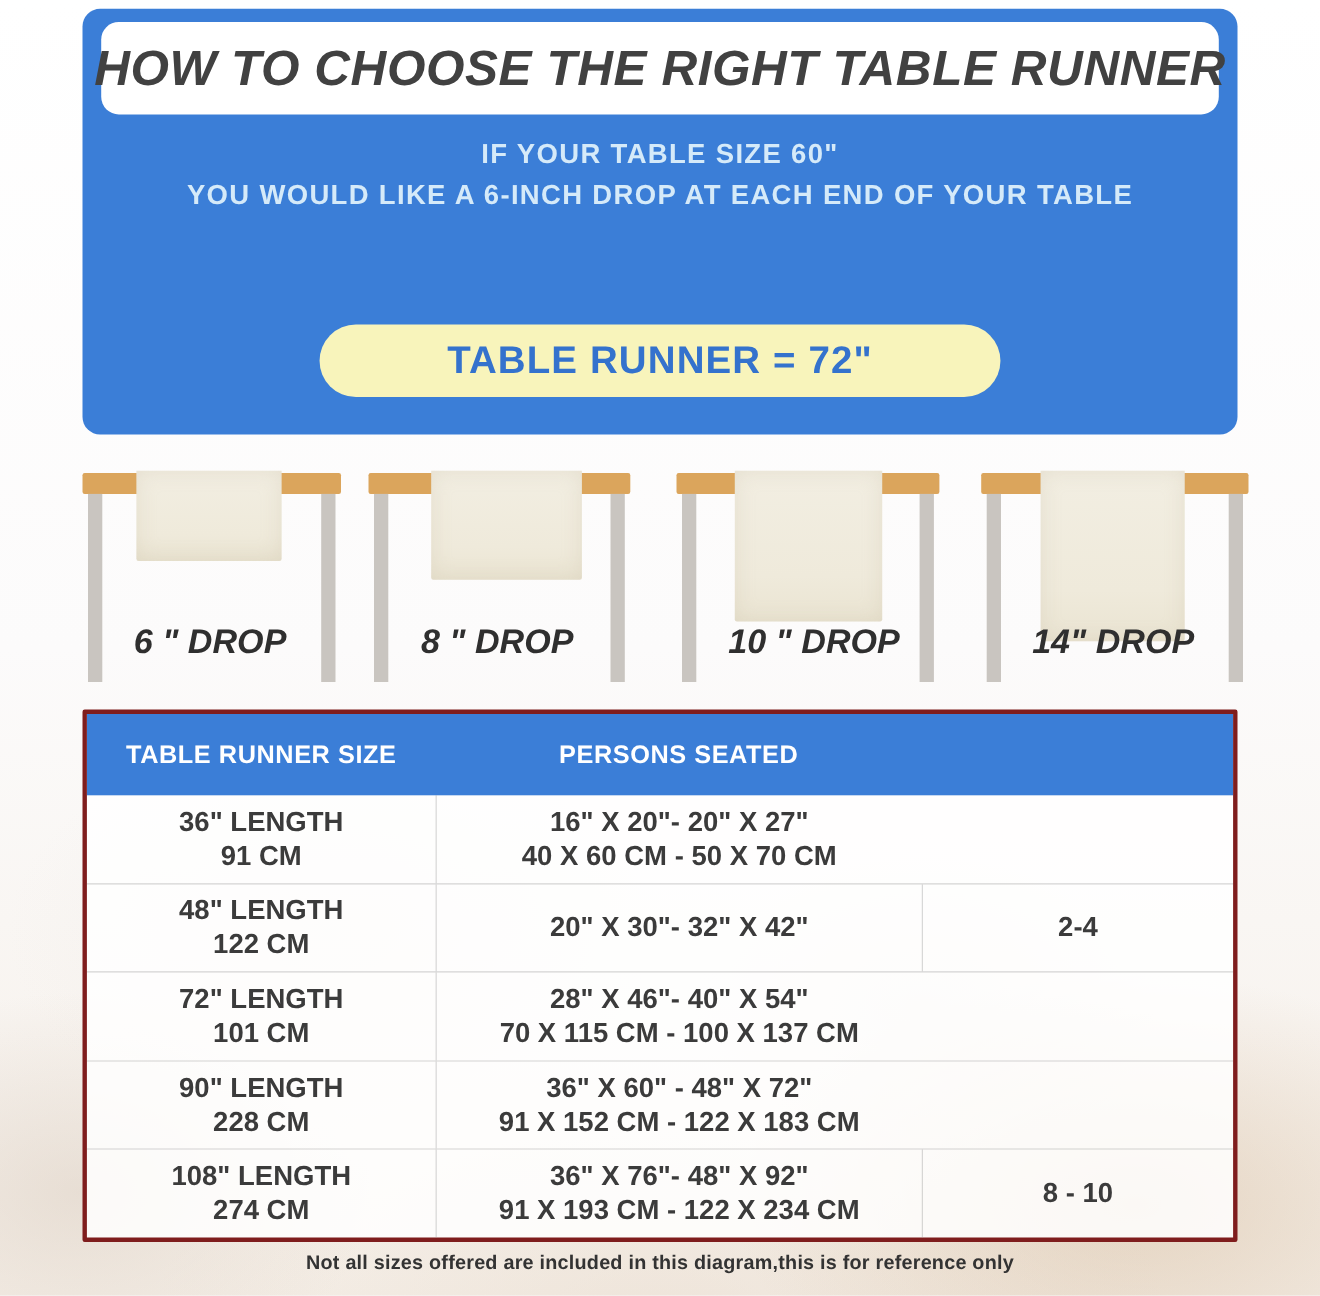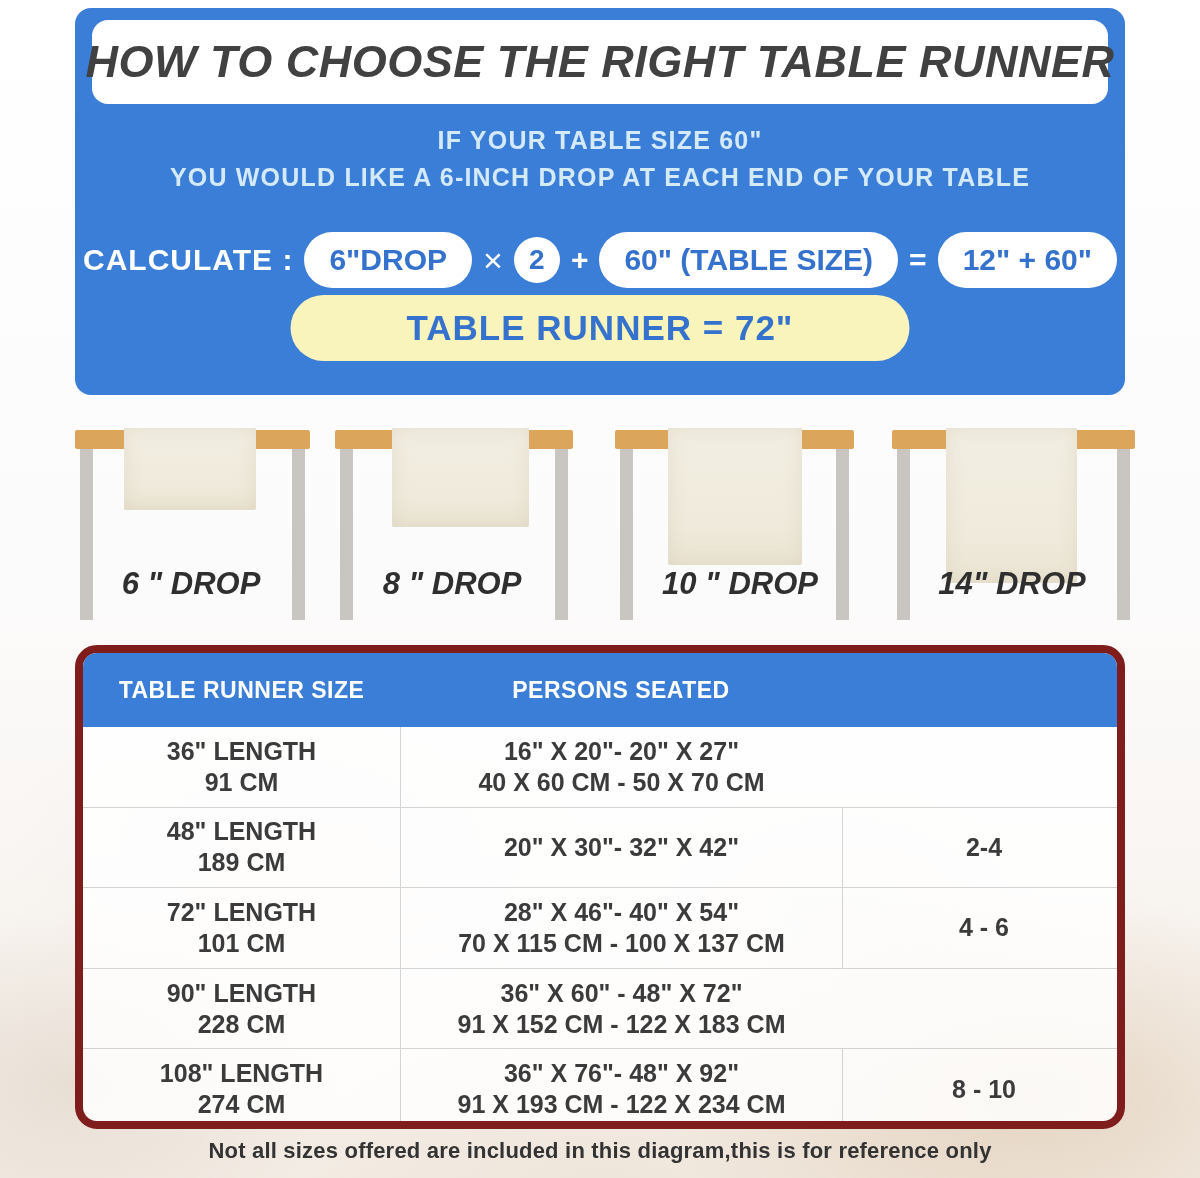--- a/index.html
+++ b/index.html
@@ -90,21 +90,21 @@
   .f3 .drop-label{left:630px;}
   
   .f4 .bar{left:892px;top:430px;width:243px;}
   .f4 .leg.l{left:897px;} .f4 .leg.r{left:1117px;}
   .f4 .runner{left:946px;width:131px;height:155px;}
   .f4 .drop-label{left:902px;}
 
   
   .size-panel{
     position:absolute;left:75px;top:645px;width:1050px;height:484px;
-    border:8px solid #7f1d1d;border-radius:22px;overflow:hidden;
+    border:4px solid #7f1d1d;border-radius:2px;overflow:hidden;
     background:rgba(255,255,255,0.84);box-sizing:border-box;
   }
   .chart-head{
     display:grid;grid-template-columns:317px 442px 283px;height:74px;
     background:#3b7ed7;
   }
   .chart-head .hcell{
     display:flex;align-items:center;justify-content:center;
     color:#ffffff;font-size:23px;font-weight:bold;letter-spacing:.5px;
   }
@@ -114,46 +114,36 @@
   }
   .t-row + .t-row{border-top:1px solid rgba(150,150,150,0.40);}
   .cell{
     display:flex;flex-direction:column;align-items:center;justify-content:center;
     color:#3b3b3b;font-size:25px;font-weight:bold;line-height:31px;text-align:center;
   }
   .cell.c2,.cell.c3{border-left:1px solid rgba(150,150,150,0.40);}
 
   .footnote{
     position:absolute;left:0;right:0;top:1138px;text-align:center;
-    font-size:22px;font-weight:bold;color:#333333;letter-spacing:.2px;
+    font-size:18px;font-weight:bold;color:#333333;letter-spacing:.2px;
   }
 </style>
 </head>
 <body>
 
 <div class="canvas">
   <div class="bg"></div>
 
   <section class="top-panel">
     <div class="title-bar">
       <h1>HOW TO CHOOSE THE RIGHT TABLE RUNNER</h1>
     </div>
     <div class="subtitle">
       <div>IF YOUR TABLE SIZE 60"</div>
       <div>YOU WOULD LIKE A 6-INCH DROP AT EACH END OF YOUR TABLE</div>
-    </div>
-    <div class="calc-row">
-      <span class="calc-label">CALCULATE :</span>
-      <span class="pill">6"DROP</span>
-      <span class="op mult">×</span>
-      <span class="calc-circle">2</span>
-      <span class="op">+</span>
-      <span class="pill">60" (TABLE SIZE)</span>
-      <span class="op">=</span>
-      <span class="pill">12" + 60"</span>
     </div>
     <div class="result-pill">TABLE RUNNER = 72"</div>
   </section>
 
   <section>
     <div class="fig f1">
       <div class="bar"></div>
       <div class="leg l"></div>
       <div class="leg r"></div>
       <div class="runner"></div>
@@ -194,41 +184,38 @@
           <span>91 CM</span>
         </div>
         <div class="cell c2">
           <span>16" X 20"- 20" X 27"</span>
           <span>40 X 60 CM - 50 X 70 CM</span>
         </div>
       </div>
       <div class="t-row">
         <div class="cell c1">
           <span>48" LENGTH</span>
-          <span>189 CM</span>
+          <span>122 CM</span>
         </div>
         <div class="cell c2">
           <span>20" X 30"- 32" X 42"</span>
         </div>
         <div class="cell c3">
           <span>2-4</span>
         </div>
       </div>
       <div class="t-row">
         <div class="cell c1">
           <span>72" LENGTH</span>
           <span>101 CM</span>
         </div>
         <div class="cell c2">
           <span>28" X 46"- 40" X 54"</span>
           <span>70 X 115 CM - 100 X 137 CM</span>
         </div>
-        <div class="cell c3">
-          <span>4 - 6</span>
-        </div>
       </div>
       <div class="t-row">
         <div class="cell c1">
           <span>90" LENGTH</span>
           <span>228 CM</span>
         </div>
         <div class="cell c2">
           <span>36" X 60" - 48" X 72"</span>
           <span>91 X 152 CM - 122 X 183 CM</span>
         </div>

